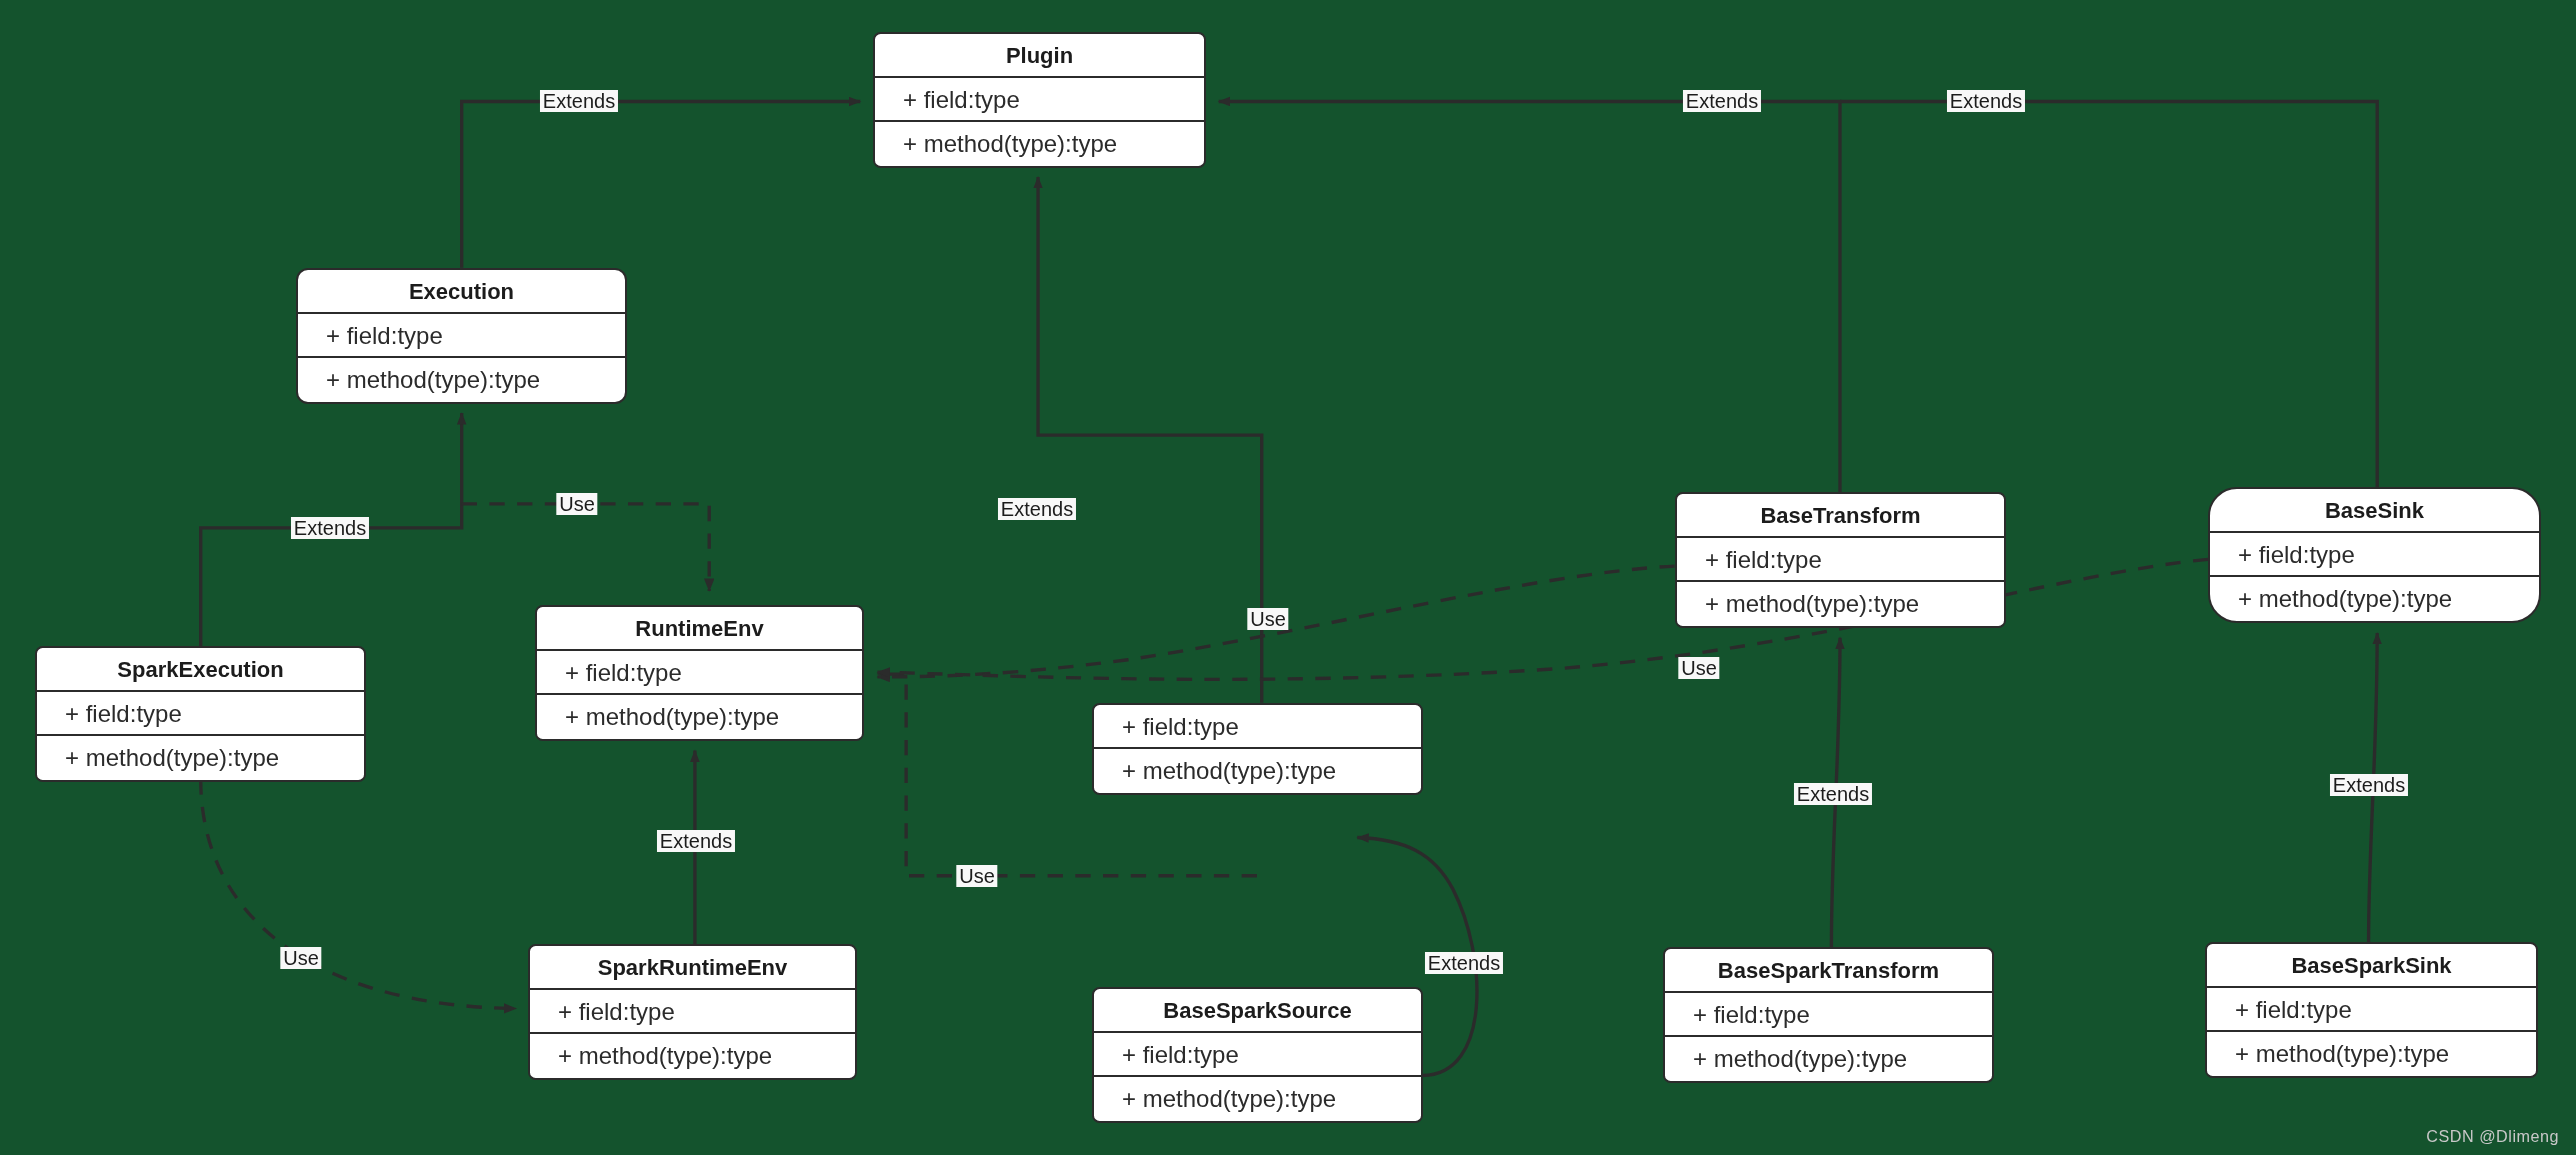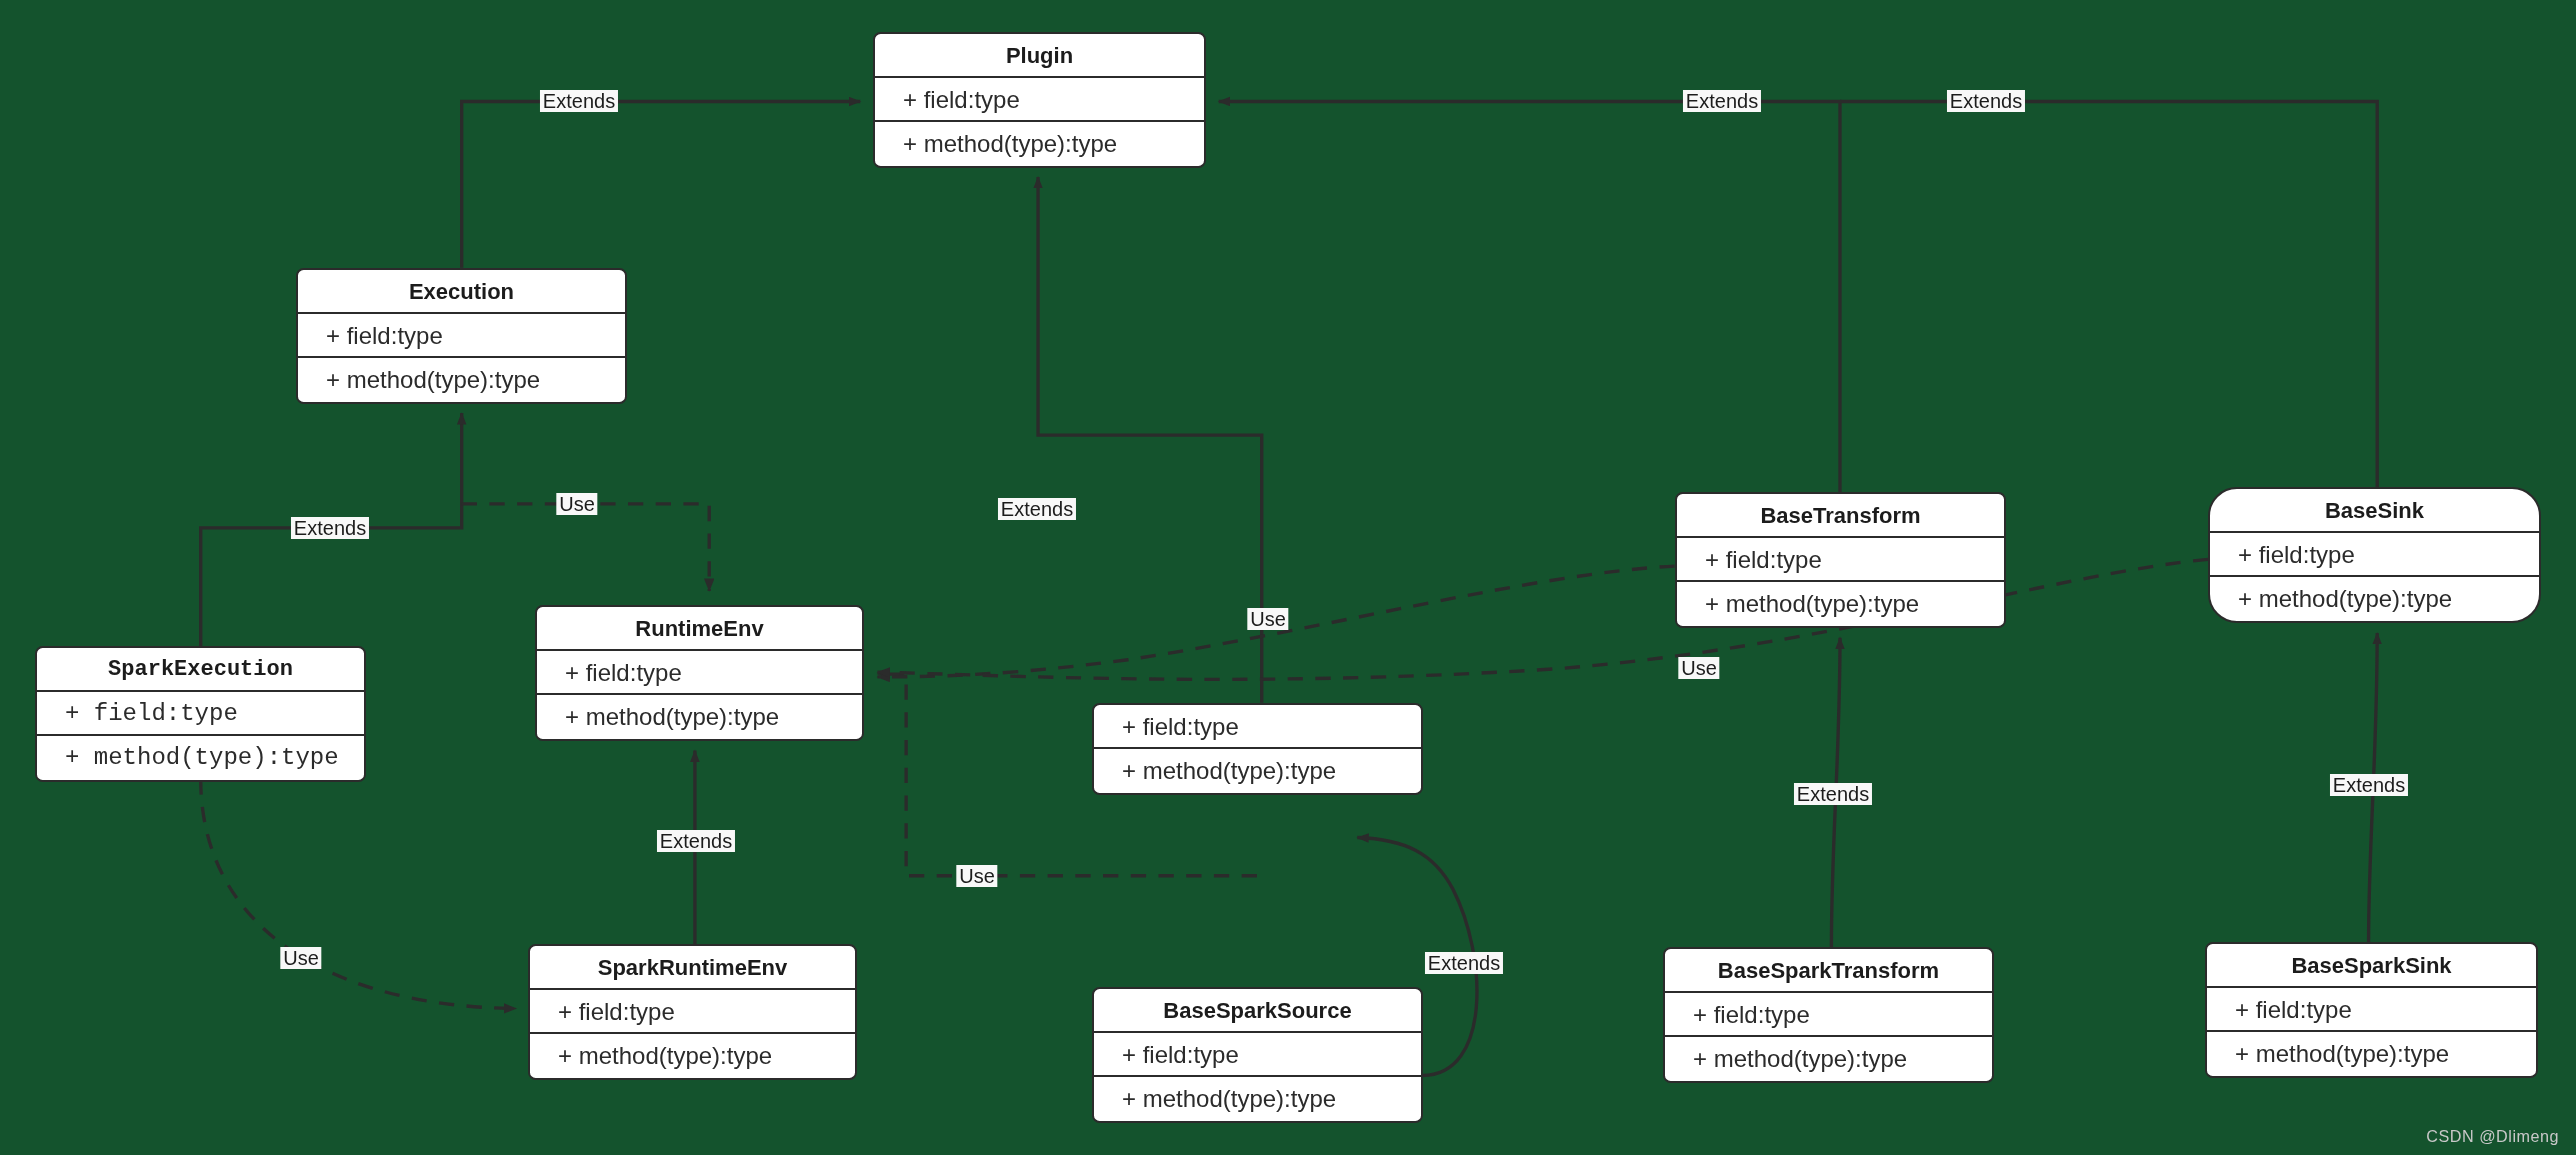--- a/index.html
+++ b/index.html
@@ -126,27 +126,27 @@
       <path d="M2310,585 C2150,600 1900,680 1620,700 C1300,720 1050,706 918,703" marker-end="url(#solid-arrow-open)"></path>
     </g>
   </svg>
 
   <div class="uml-class" style="left:873px; top:32px; width:333px;">
     <div class="uml-title">Plugin</div>
     <div class="uml-row divided">+ field:type</div>
     <div class="uml-row">+ method(type):type</div>
   </div>
 
-  <div class="uml-class" style="left:296px; top:268px; width:331px;">
+  <div class="uml-class" style="left:296px; top:268px; width:331px;border-radius:12px;">
     <div class="uml-title">Execution</div>
     <div class="uml-row divided">+ field:type</div>
     <div class="uml-row">+ method(type):type</div>
   </div>
 
-  <div class="uml-class" style="left:35px; top:646px; width:331px;font-family:Liberation Mono, monospace;">
+  <div class="uml-class" style="left:35px; top:646px; width:331px;">
     <div class="uml-title">SparkExecution</div>
     <div class="uml-row divided">+ field:type</div>
     <div class="uml-row">+ method(type):type</div>
   </div>
 
   <div class="uml-class" style="left:535px; top:605px; width:329px;">
     <div class="uml-title">RuntimeEnv</div>
     <div class="uml-row divided">+ field:type</div>
     <div class="uml-row">+ method(type):type</div>
   </div>

